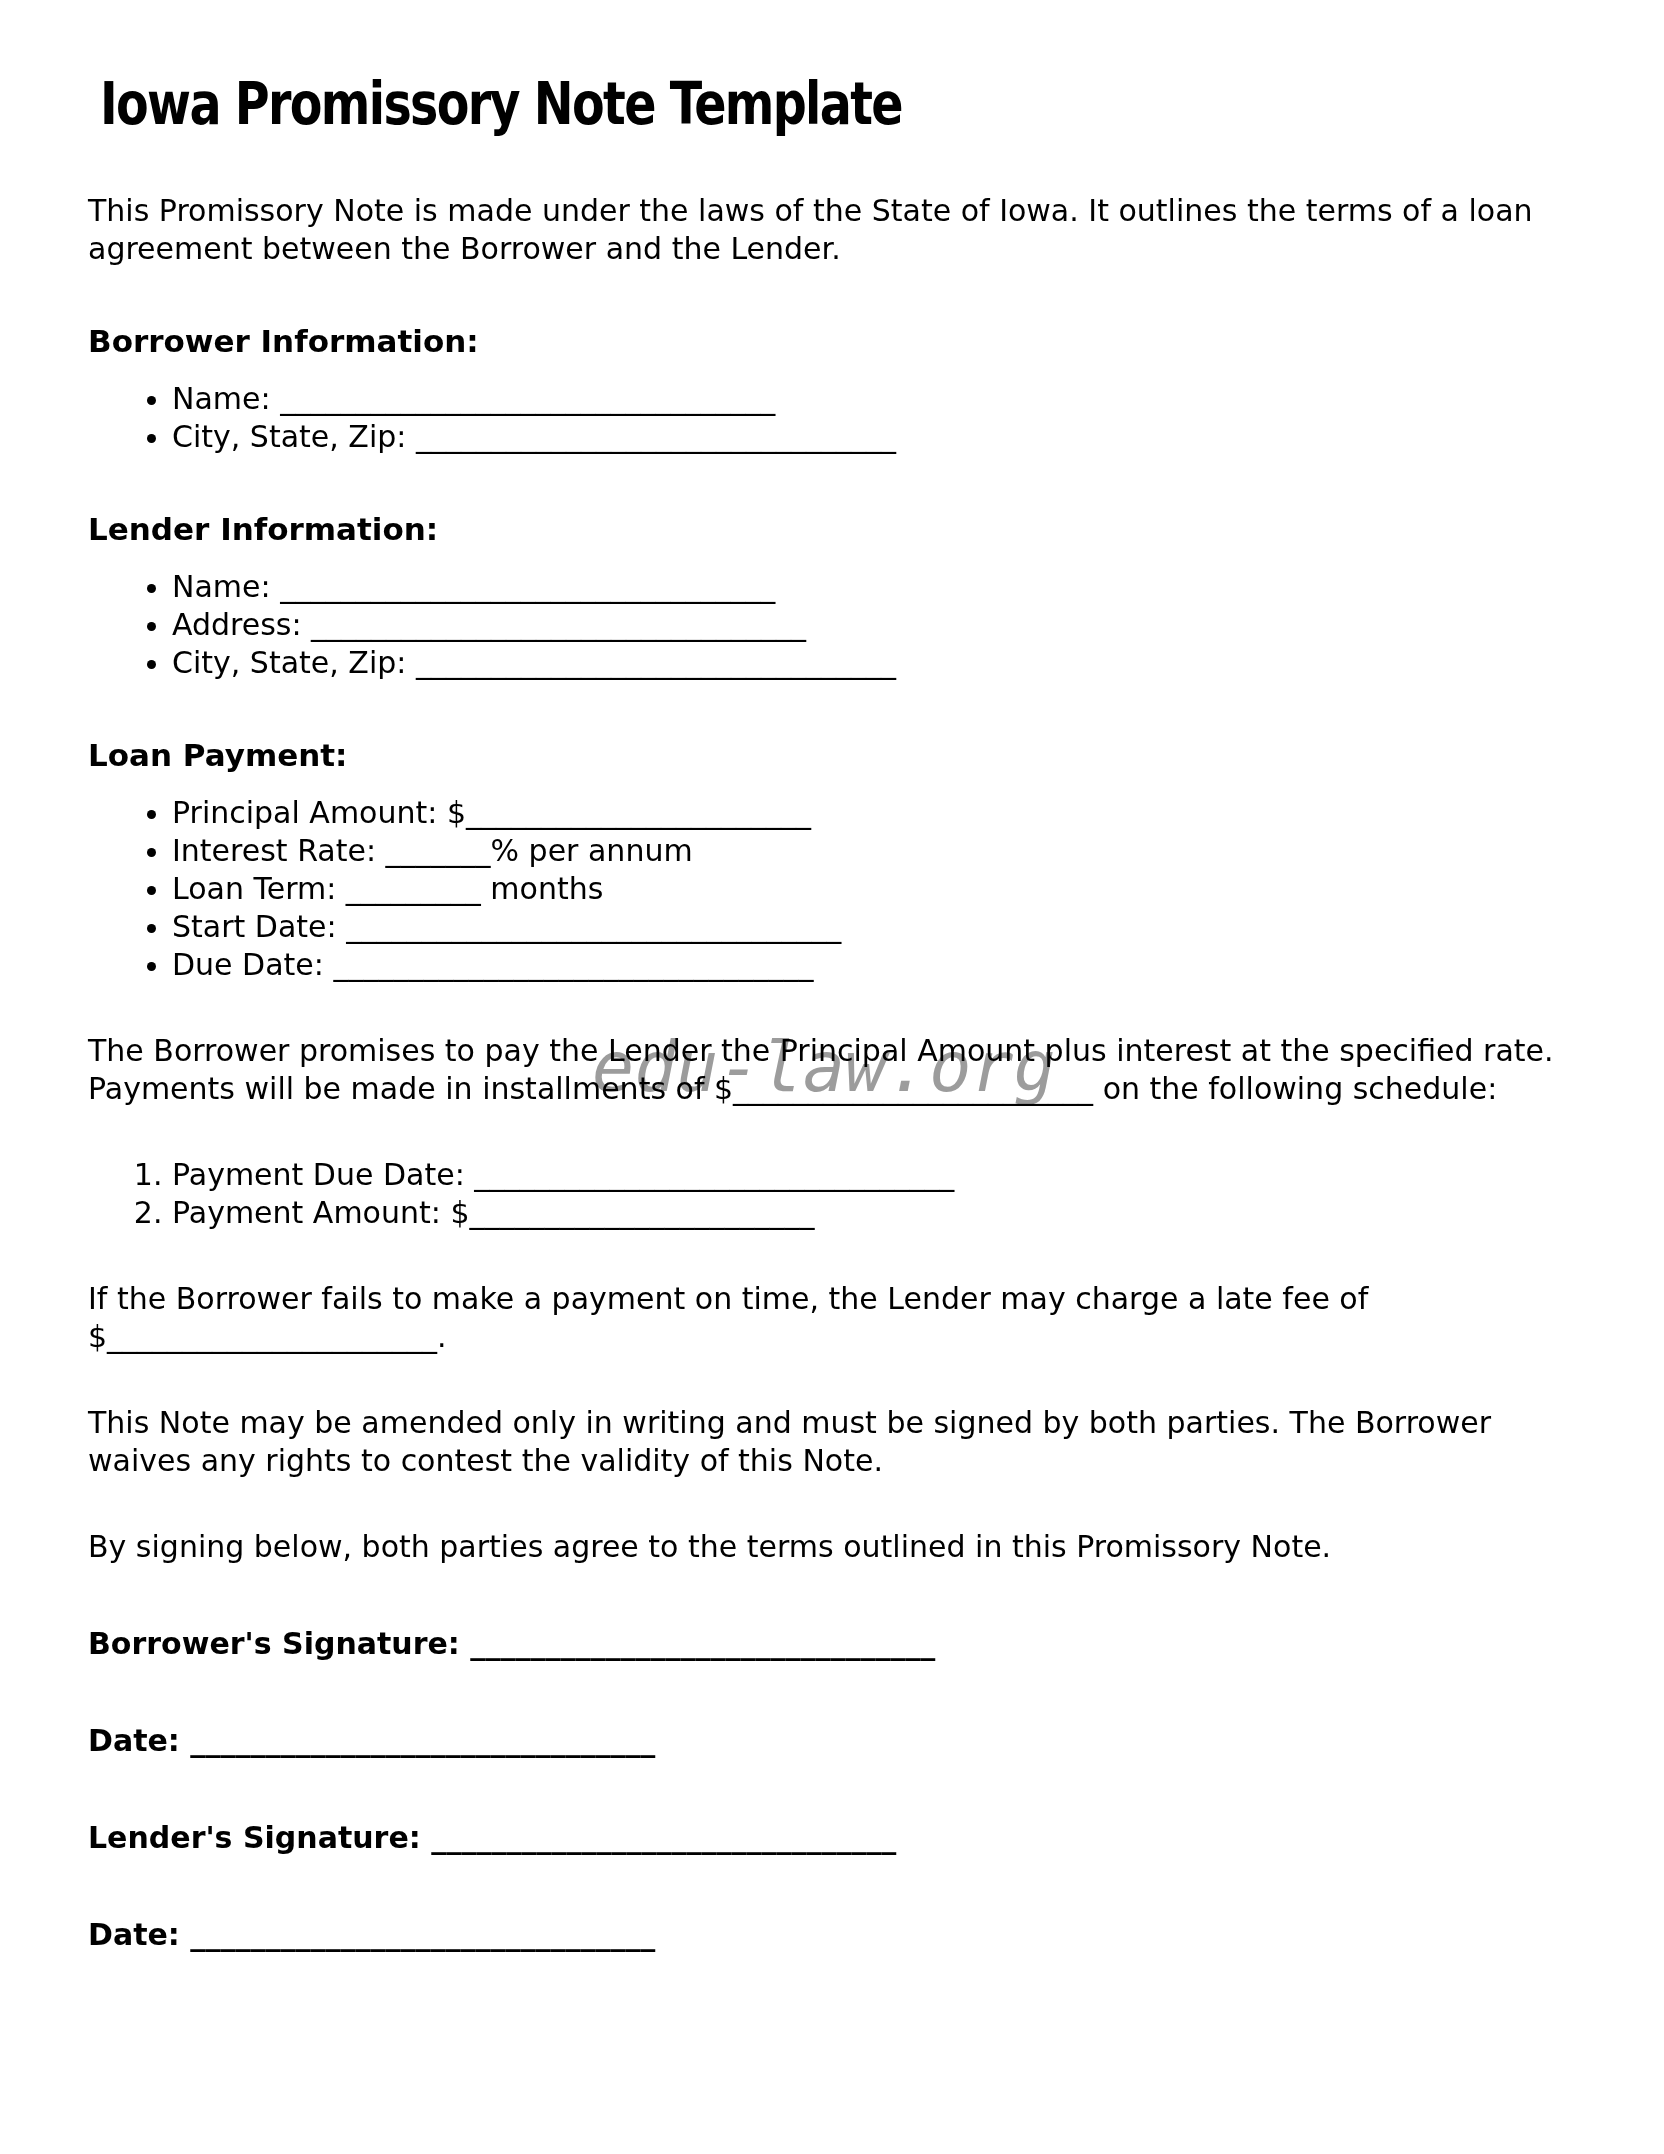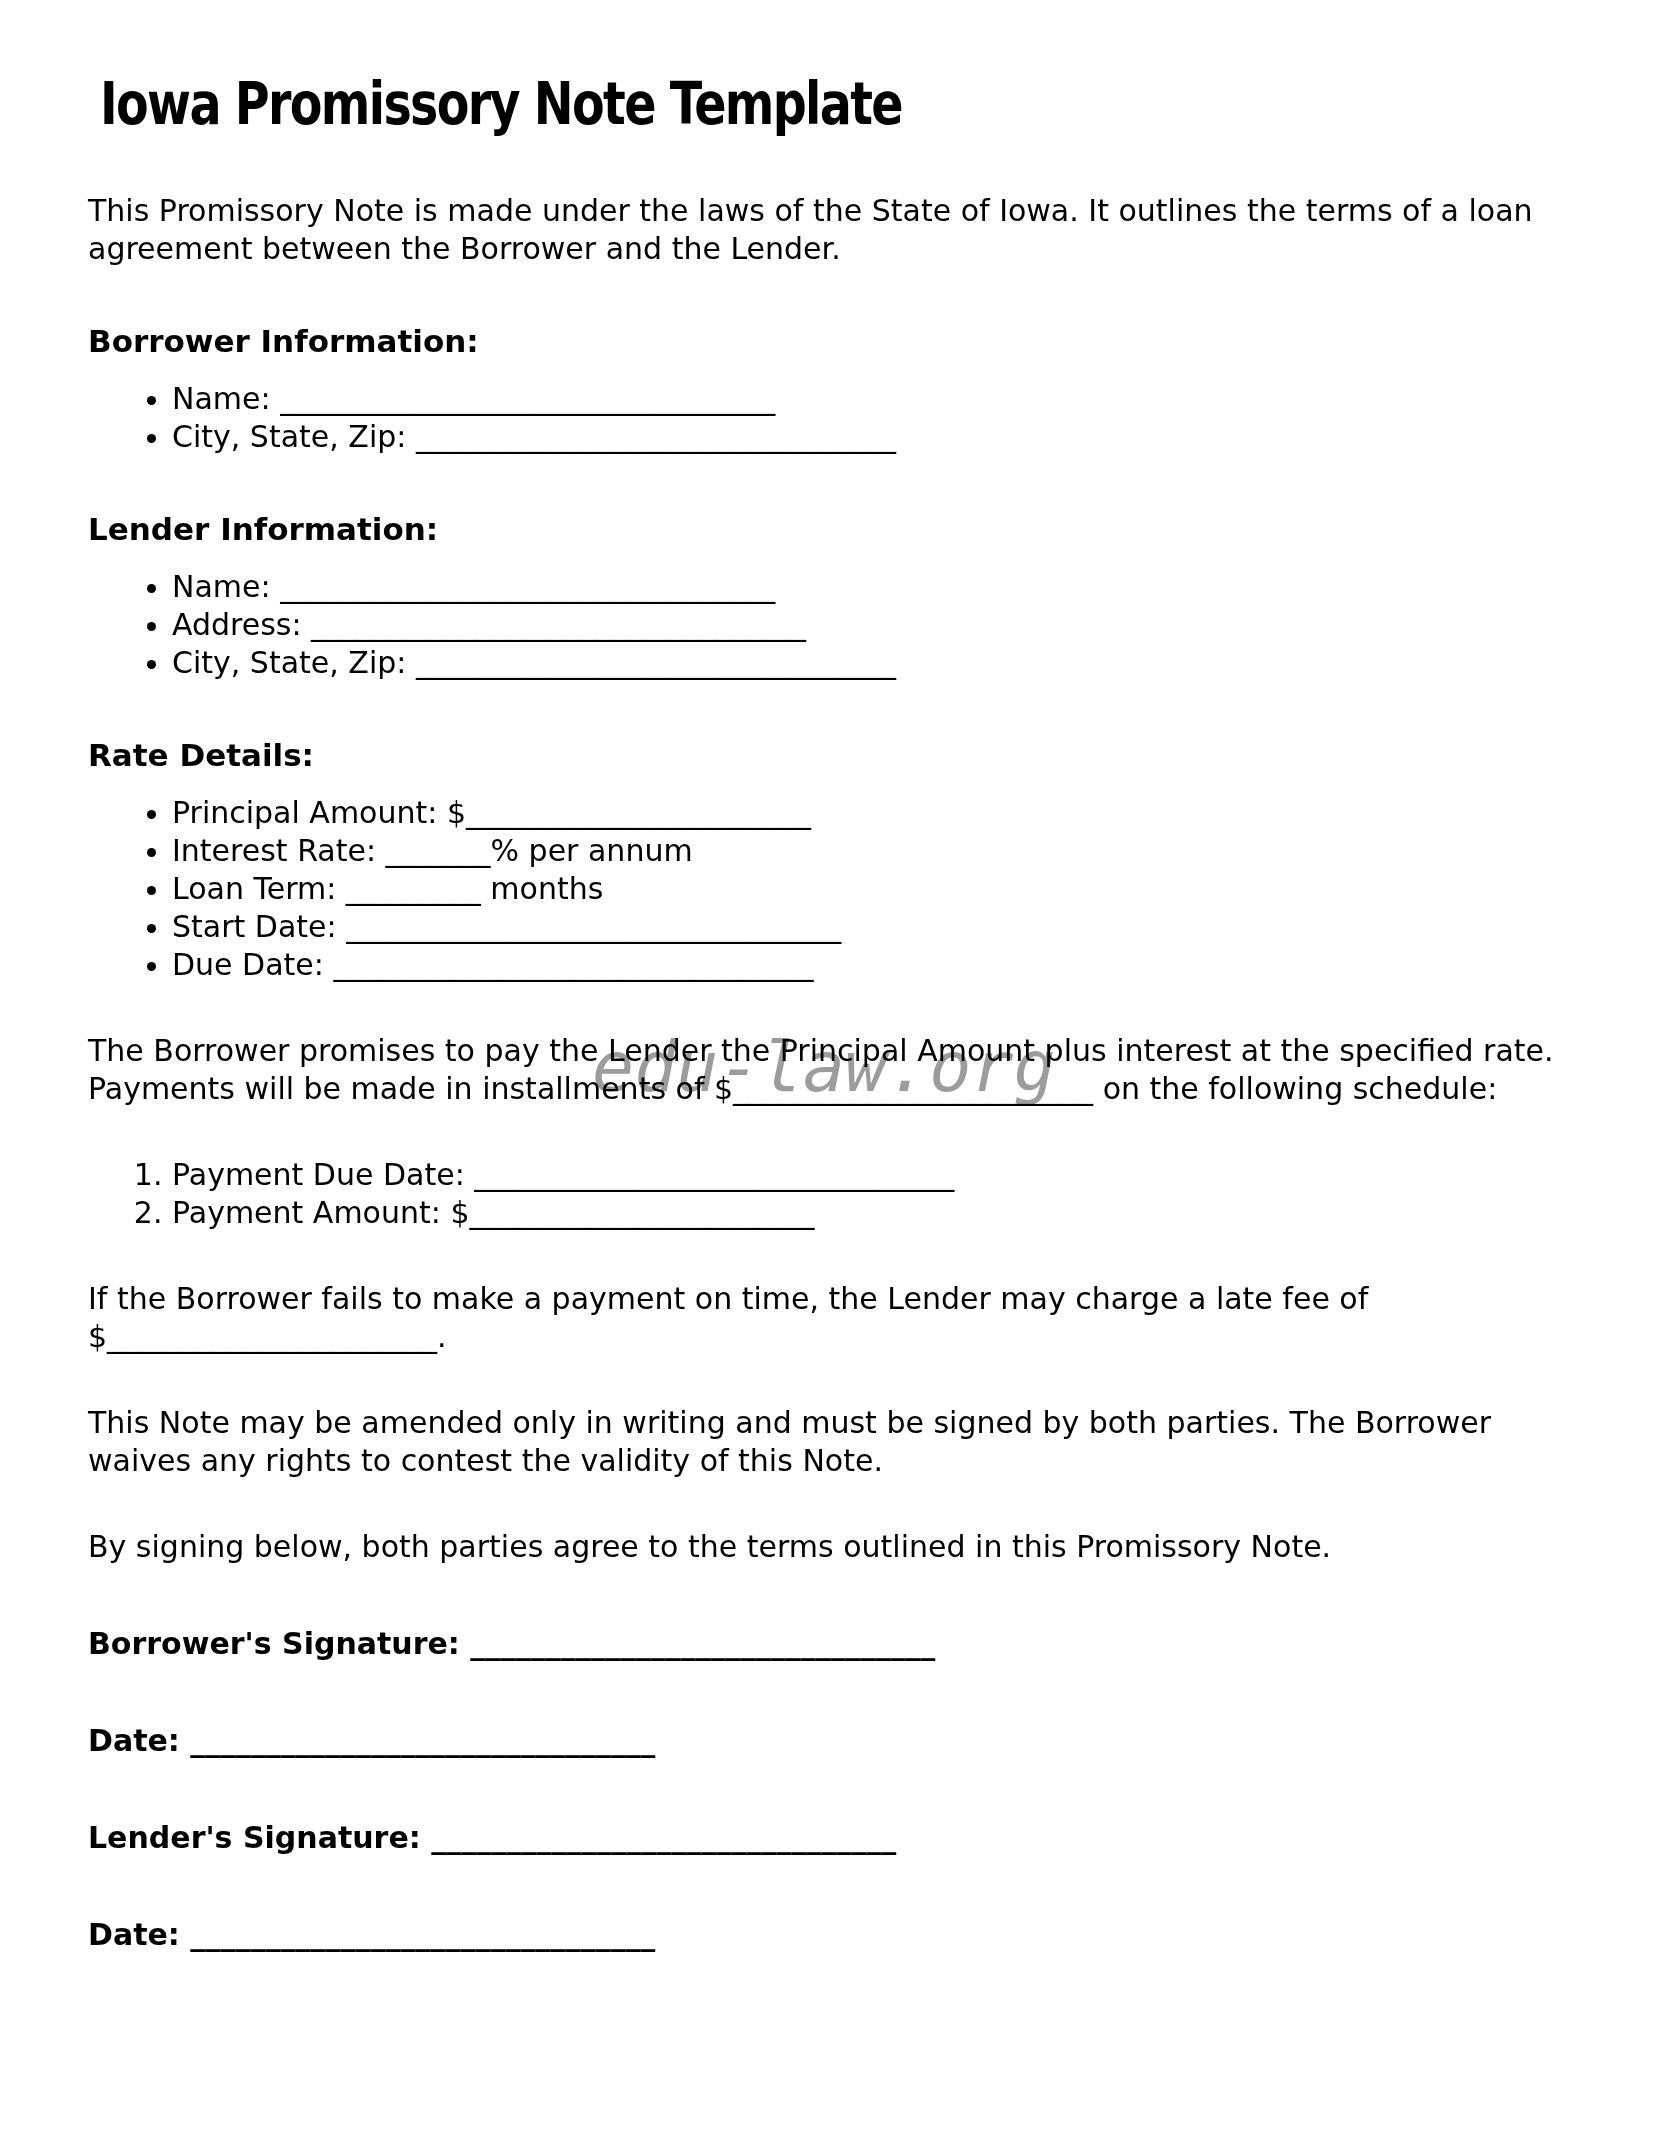--- a/index.html
+++ b/index.html
@@ -98,21 +98,21 @@
       <li>City, State, Zip: ________________________________</li>
     </ul>
 
     <h2 class="sec-heading">Lender Information:</h2>
     <ul class="field-list">
       <li>Name: _________________________________</li>
       <li>Address: _________________________________</li>
       <li>City, State, Zip: ________________________________</li>
     </ul>
 
-    <h2 class="sec-heading">Rate Details:</h2>
+    <h2 class="sec-heading">Loan Payment:</h2>
     <ul class="field-list">
       <li>Principal Amount: $_______________________</li>
       <li>Interest Rate: _______% per annum</li>
       <li>Loan Term: _________ months</li>
       <li>Start Date: _________________________________</li>
       <li>Due Date: ________________________________</li>
     </ul>
 
     <p class="para">The Borrower promises to pay the Lender the Principal Amount plus interest at the specified rate. Payments will be made in installments of $________________________ on the following schedule:</p>
 

